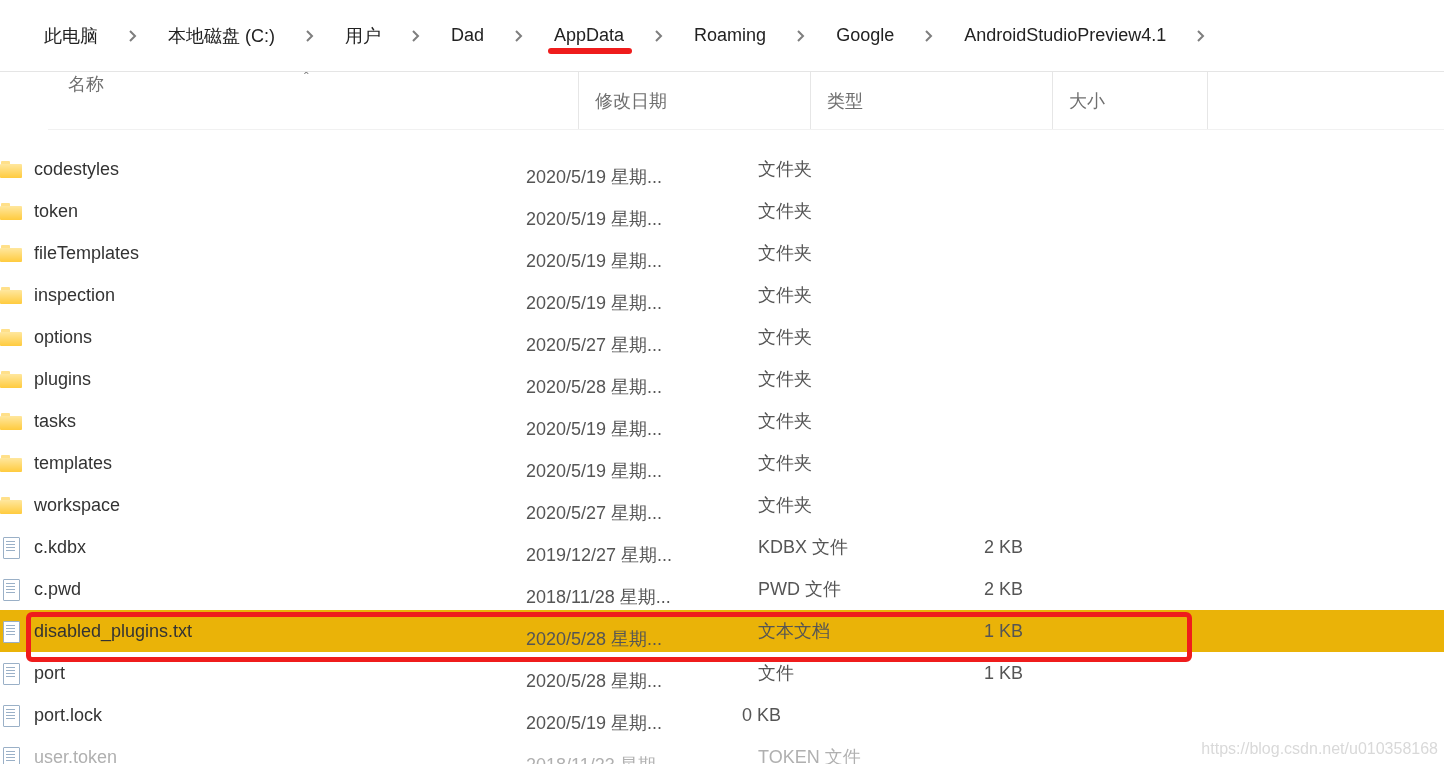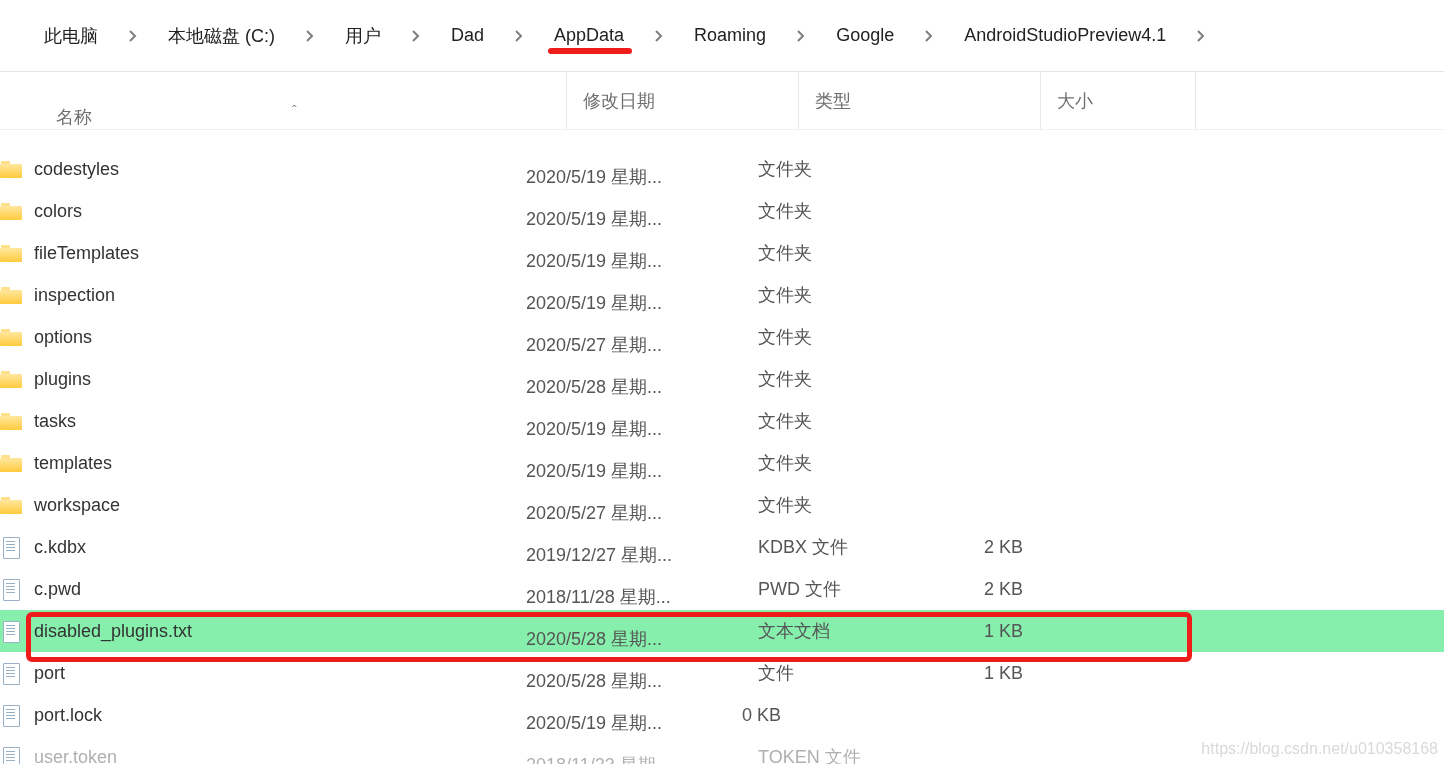--- a/index.html
+++ b/index.html
@@ -47,26 +47,27 @@
     display: inline-flex;
     align-items: center;
     padding: 0 8px;
     color: #888;
   }
   .sep svg { width: 10px; height: 14px; stroke: #7e7e7e; stroke-width: 2; fill: none; }
 
   
   .colhead {
     display: flex;
-    align-items: flex-end;
+    align-items: flex-start;
     height: 58px;
-    padding-left: 56px;
+    padding-left: 20px;
     border-bottom: 1px solid #f1f1f1;
     color: #6f6f6f;
     position: relative;
+    margin-left: 48px;
   }
   .colhead .ch-name { width: 510px; position: relative; }
   .colhead .ch-date { width: 232px; border-left: 1px solid #e6e6e6; padding-left: 16px; height: 100%; display:flex; align-items:center; }
   .colhead .ch-type { width: 242px; border-left: 1px solid #e6e6e6; padding-left: 16px; height: 100%; display:flex; align-items:center;}
   .colhead .ch-size { width: 156px; border-left: 1px solid #e6e6e6; padding-left: 16px; height: 100%; display:flex; align-items:center;border-right:1px solid #e6e6e6; }
   .sort-arrow {
     position: absolute;
     left: 236px;
     top: -2px;
     color: #7e7e7e;
@@ -74,21 +75,21 @@
   }
 
   
   .filelist { padding-top: 18px; }
   .row {
     display: flex;
     align-items: center;
     height: 42px;
   }
   .row.selected {
-    background: #86efac;
+    background: #eab308;
   }
   .row .c-name { width: 510px; display:flex; align-items:center; gap: 12px; }
   .row .c-date { width: 232px; padding-left: 16px; color:#555;margin-top:16px; }
   .row .c-type { width: 242px; padding-left: 16px; color:#555; }
   .row .c-size { width: 156px; padding:0 22px 0 0; text-align:left; color:#555; }
   .row.cut .c-name, .row.cut .c-date, .row.cut .c-type, .row.cut .c-size {
     color: #b0b0b0;
   }
 
   
@@ -236,21 +237,21 @@
         <span class="icon folder"></span>
         <span>codestyles</span>
       </div>
       <div class="c-date">2020/5/19 星期...</div>
       <div class="c-type">文件夹</div>
       <div class="c-size"></div>
     </div>
     <div class="row">
       <div class="c-name">
         <span class="icon folder"></span>
-        <span>colors</span>
+        <span>token</span>
       </div>
       <div class="c-date">2020/5/19 星期...</div>
       <div class="c-type">文件夹</div>
       <div class="c-size"></div>
     </div>
     <div class="row">
       <div class="c-name">
         <span class="icon folder"></span>
         <span>fileTemplates</span>
       </div>

